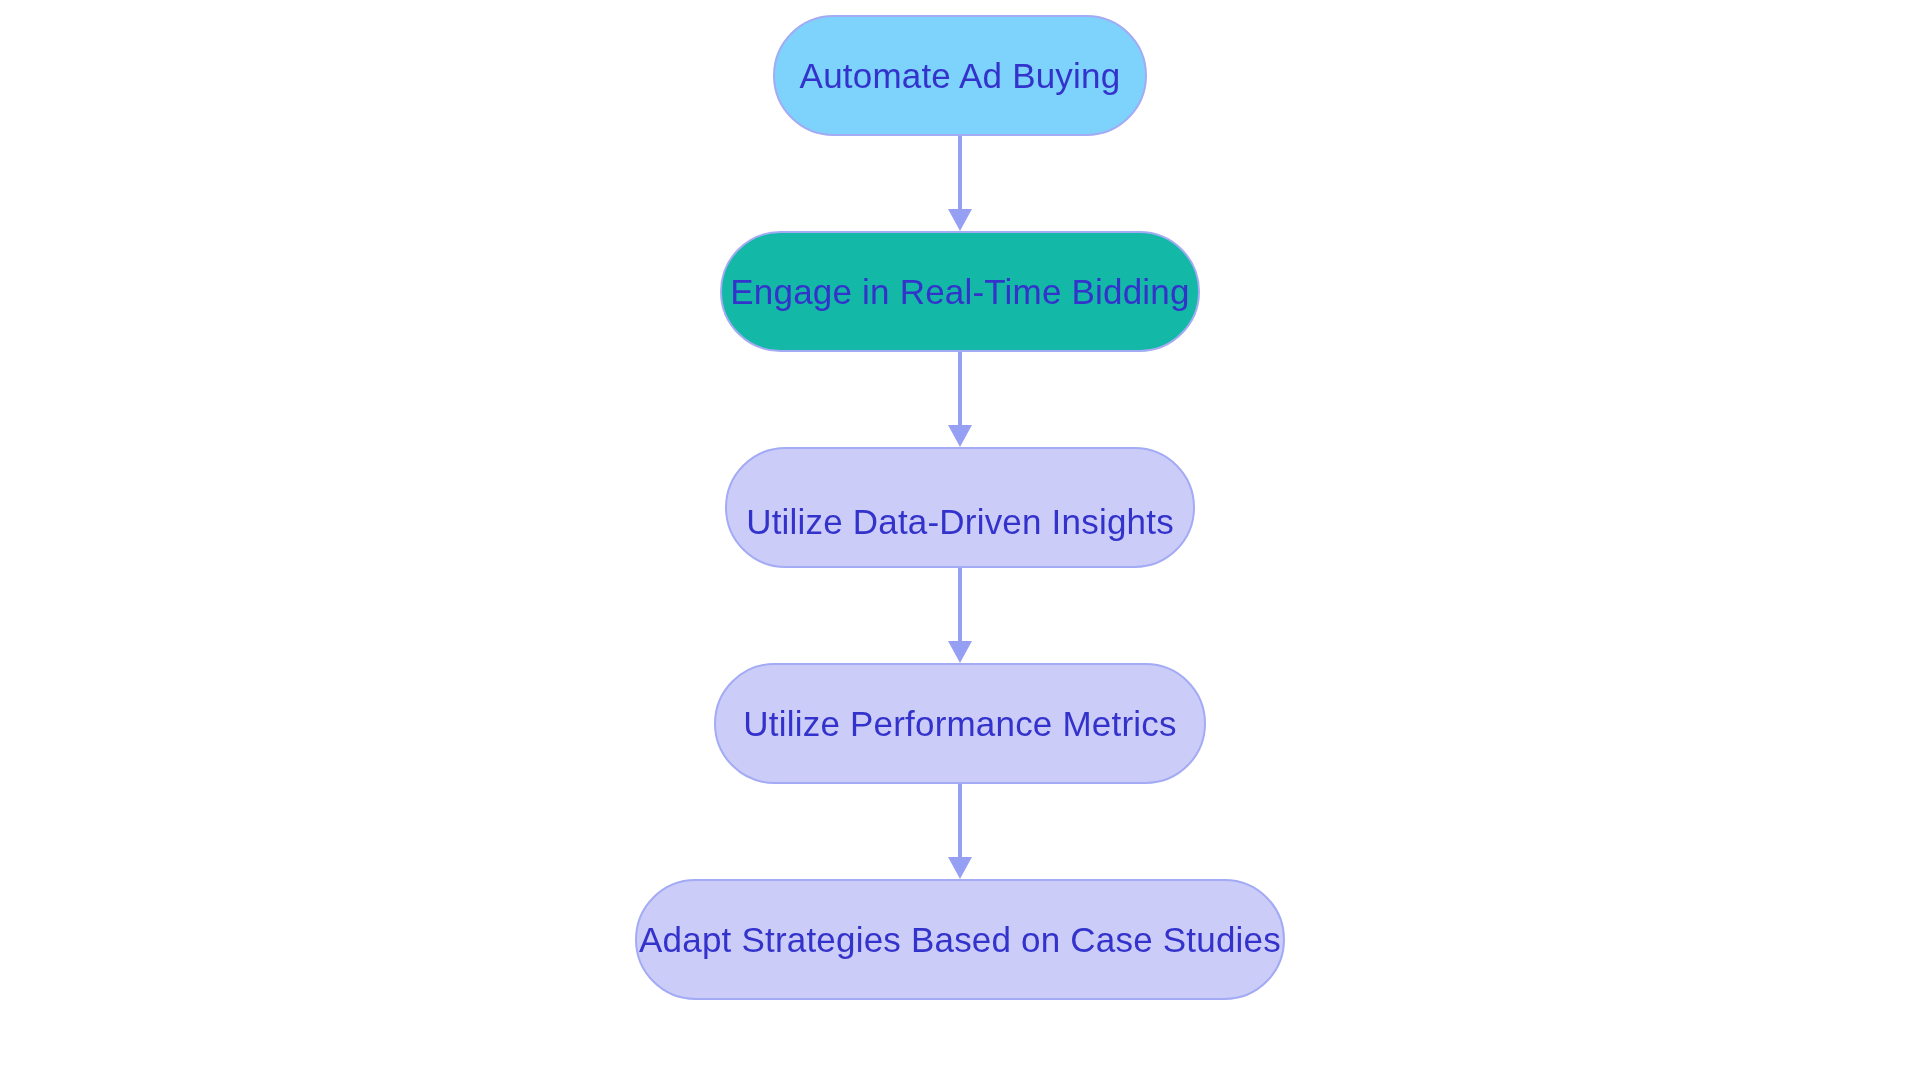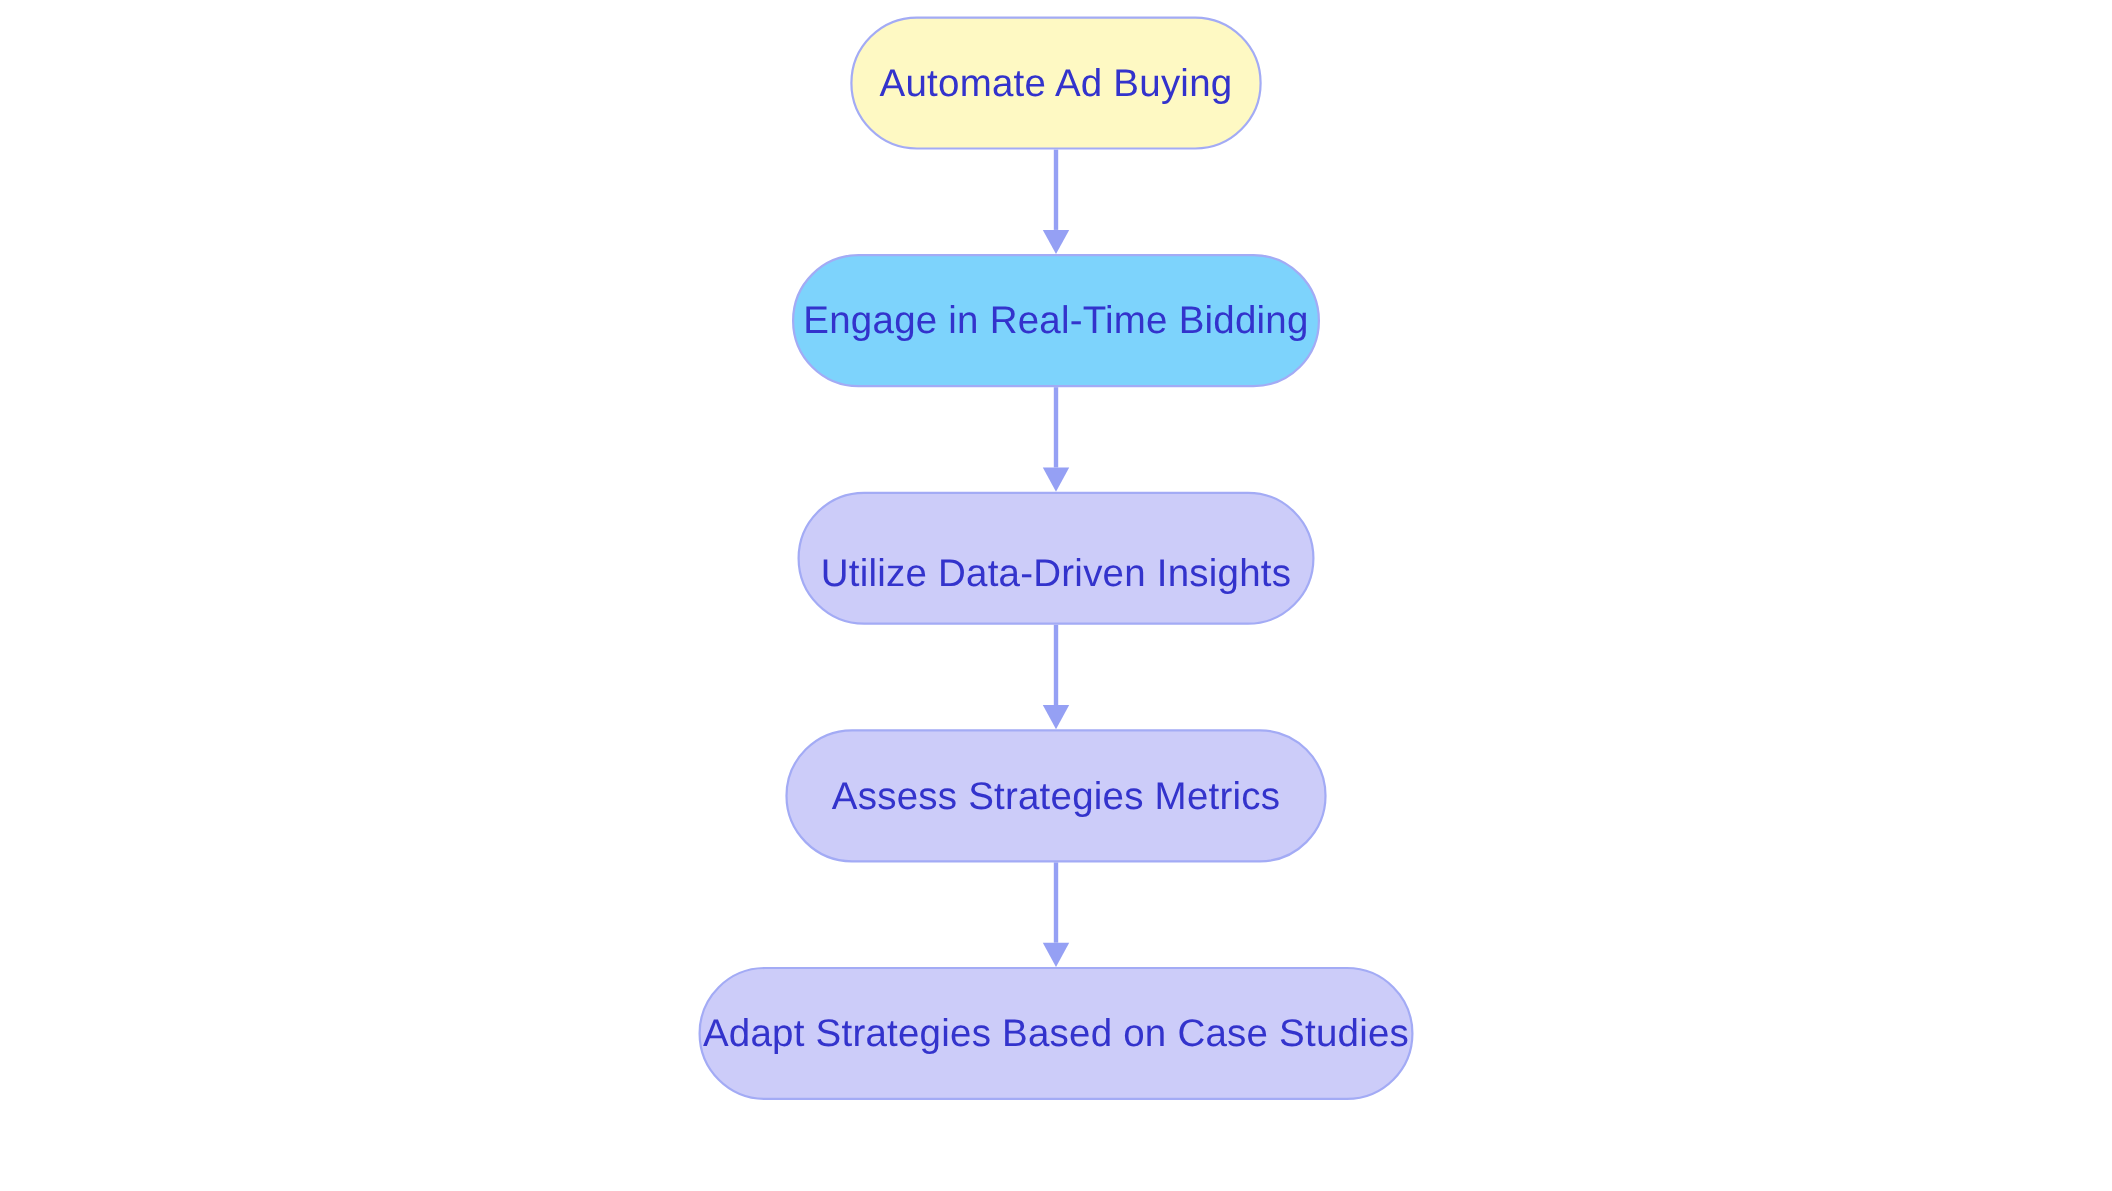--- a/index.html
+++ b/index.html
@@ -92,49 +92,49 @@
   .flow-spacer-top { height: 15px; flex: 0 0 auto; width: 1px; }
 </style>
 </head>
 <body style="background: rgb(255, 255, 255);">
 
 <div id="flowchart-canvas" style="background: rgb(255, 255, 255);">
   <div class="flow-column">
 
     <div class="flow-spacer-top"></div>
 
-    <div class="flow-node w-n0" style="background: #fef9c3; border-color: rgb(163, 171, 245);">
+    <div class="flow-node w-n0" style="background: #7dd3fc; border-color: rgb(163, 171, 245);">
       <span class="flow-node-label" style="color: rgb(51, 51, 204);">Automate Ad Buying</span>
     </div>
 
     <div class="flow-connector">
       <div class="connector-line" style="background: rgb(149, 160, 244);"></div>
       <div class="connector-arrowhead" style="border-top-color: rgb(149, 160, 244);"></div>
     </div>
 
-    <div class="flow-node w-n1" style="background: #7dd3fc; border-color: rgb(163, 171, 245);">
+    <div class="flow-node w-n1" style="background: #14b8a6; border-color: rgb(163, 171, 245);">
       <span class="flow-node-label" style="color: rgb(51, 51, 204);">Engage in Real-Time Bidding</span>
     </div>
 
     <div class="flow-connector">
       <div class="connector-line" style="background: rgb(149, 160, 244);"></div>
       <div class="connector-arrowhead" style="border-top-color: rgb(149, 160, 244);"></div>
     </div>
 
     <div class="flow-node w-n2" style="background: rgb(204, 204, 249); border-color: rgb(163, 171, 245);">
       <span class="flow-node-label" style="color: rgb(51, 51, 204); margin-top: 27px;">Utilize Data-Driven Insights</span>
     </div>
 
     <div class="flow-connector">
       <div class="connector-line" style="background: rgb(149, 160, 244);"></div>
       <div class="connector-arrowhead" style="border-top-color: rgb(149, 160, 244);"></div>
     </div>
 
     <div class="flow-node w-n3" style="background: rgb(204, 204, 249); border-color: rgb(163, 171, 245);">
-      <span class="flow-node-label" style="color: rgb(51, 51, 204);">Assess Strategies Metrics</span>
+      <span class="flow-node-label" style="color: rgb(51, 51, 204);">Utilize Performance Metrics</span>
     </div>
 
     <div class="flow-connector">
       <div class="connector-line" style="background: rgb(149, 160, 244);"></div>
       <div class="connector-arrowhead" style="border-top-color: rgb(149, 160, 244);"></div>
     </div>
 
     <div class="flow-node w-n4" style="background: rgb(204, 204, 249); border-color: rgb(163, 171, 245);">
       <span class="flow-node-label" style="color: rgb(51, 51, 204);">Adapt Strategies Based on Case Studies</span>
     </div>

